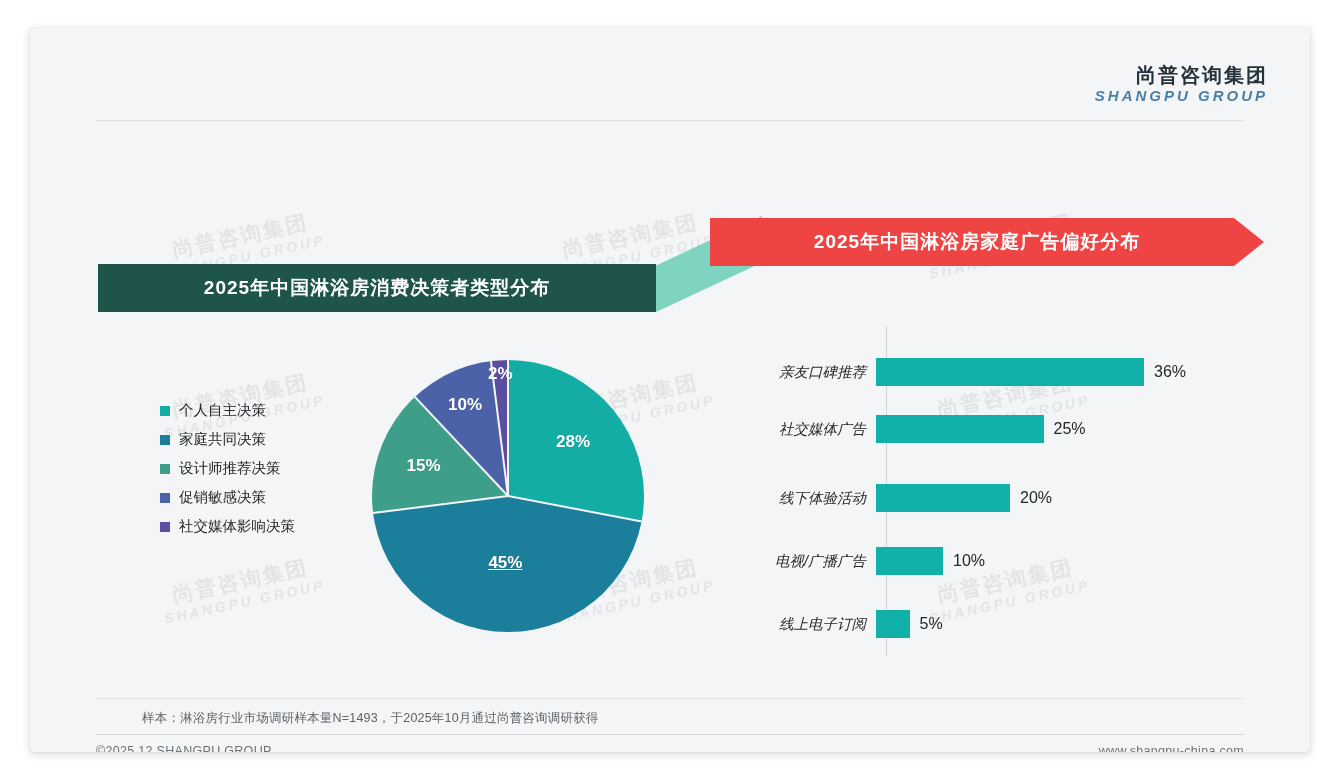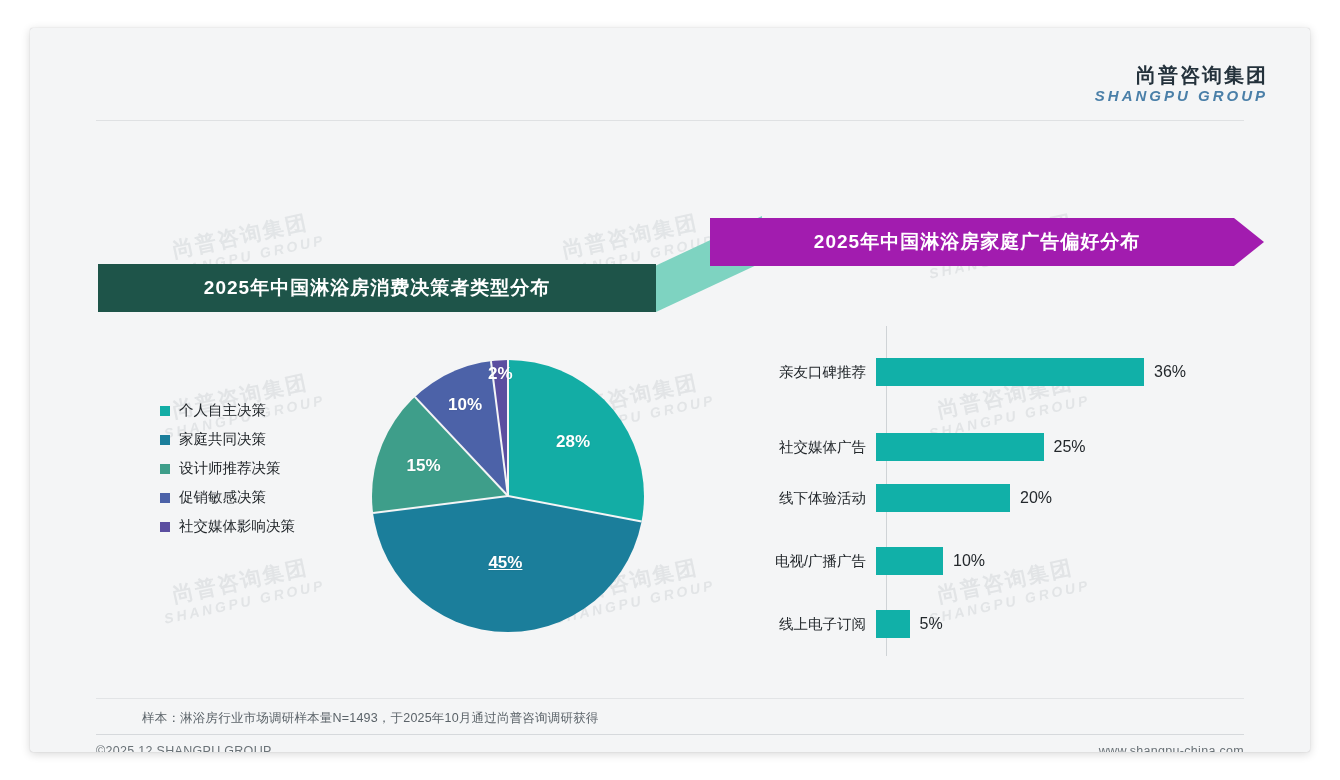--- a/index.html
+++ b/index.html
@@ -110,21 +110,21 @@
     height: 96px;
     background: #7ed3c1;
     clip-path: polygon(100% 0, 100% 48.5%, 0 100%, 0 51.5%);
   }
   .banner-right {
     position: absolute;
     left: 680px;
     top: 190px;
     width: 554px;
     height: 48px;
-    background: #a21caf;
+    background: #ef4444;
     color: #ffffff;
     font-size: 19px;
     font-weight: bold;
     letter-spacing: 1px;
     display: flex;
     align-items: center;
     justify-content: center;
     clip-path: polygon(0 0, calc(100% - 30px) 0, 100% 50%, calc(100% - 30px) 100%, 0 100%);
     padding-right: 20px;
     box-sizing: border-box;
@@ -213,20 +213,21 @@
     align-items: center;
   }
   .bar-cat {
     width: 186px;
     text-align: right;
     padding-right: 10px;
     font-size: 14.5px;
     color: #23282c;
     box-sizing: border-box;
     white-space: nowrap;
+    font-style: italic;
   }
   .bar-bar {
     height: 28px;
     background: #11b0a8;
   }
   .bar-val {
     margin-left: 10px;
     font-size: 16px;
     color: #23282c;
     white-space: nowrap;
@@ -374,21 +375,21 @@
   </div>
 
   <div class="bar-panel">
     <div class="bar-axis"></div>
     <div id="bar-rows">
         <div class="bar-row" style="top: 38px;">
           <div class="bar-cat">亲友口碑推荐</div>
           <div class="bar-bar" style="width: 268px; background: rgb(17, 176, 168);"></div>
           <div class="bar-val">36%</div>
         </div>
-        <div class="bar-row" style="top: 113px;">
+        <div class="bar-row" style="top: 95px;">
           <div class="bar-cat">社交媒体广告</div>
           <div class="bar-bar" style="width: 167.5px; background: rgb(17, 176, 168);"></div>
           <div class="bar-val">25%</div>
         </div>
         <div class="bar-row" style="top: 164px;">
           <div class="bar-cat">线下体验活动</div>
           <div class="bar-bar" style="width: 134px; background: rgb(17, 176, 168);"></div>
           <div class="bar-val">20%</div>
         </div>
         <div class="bar-row" style="top: 227px;">

